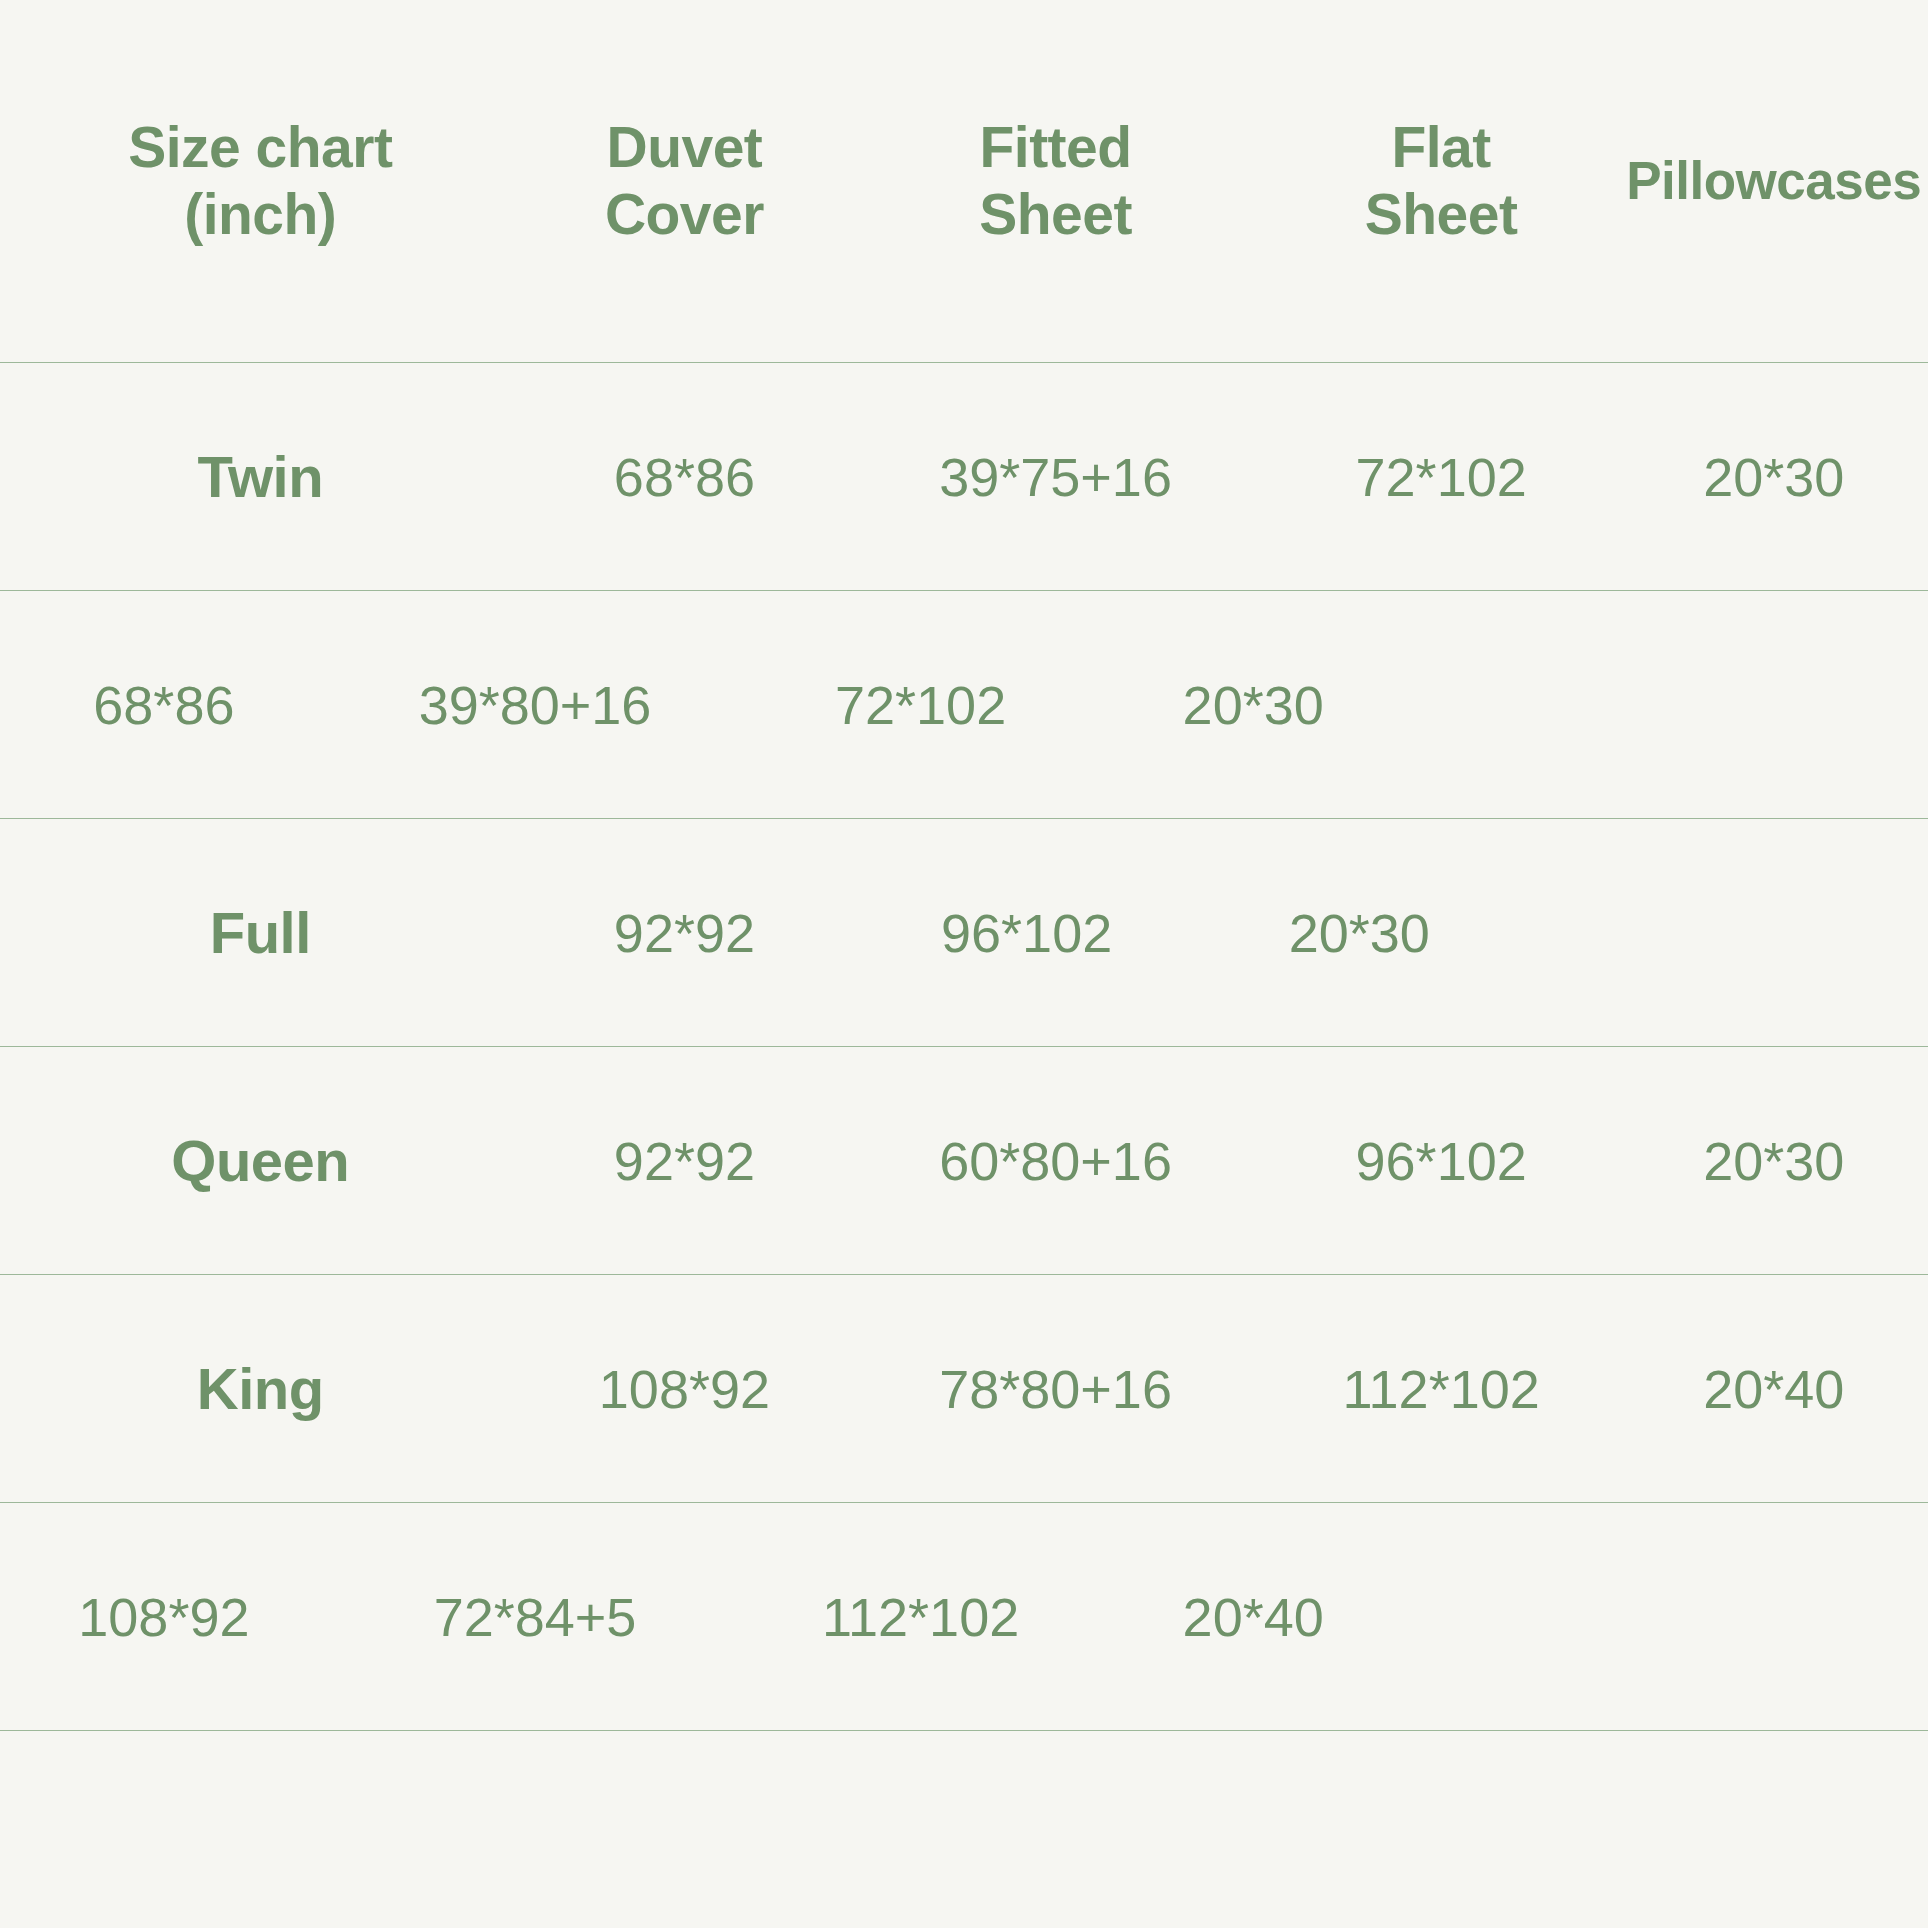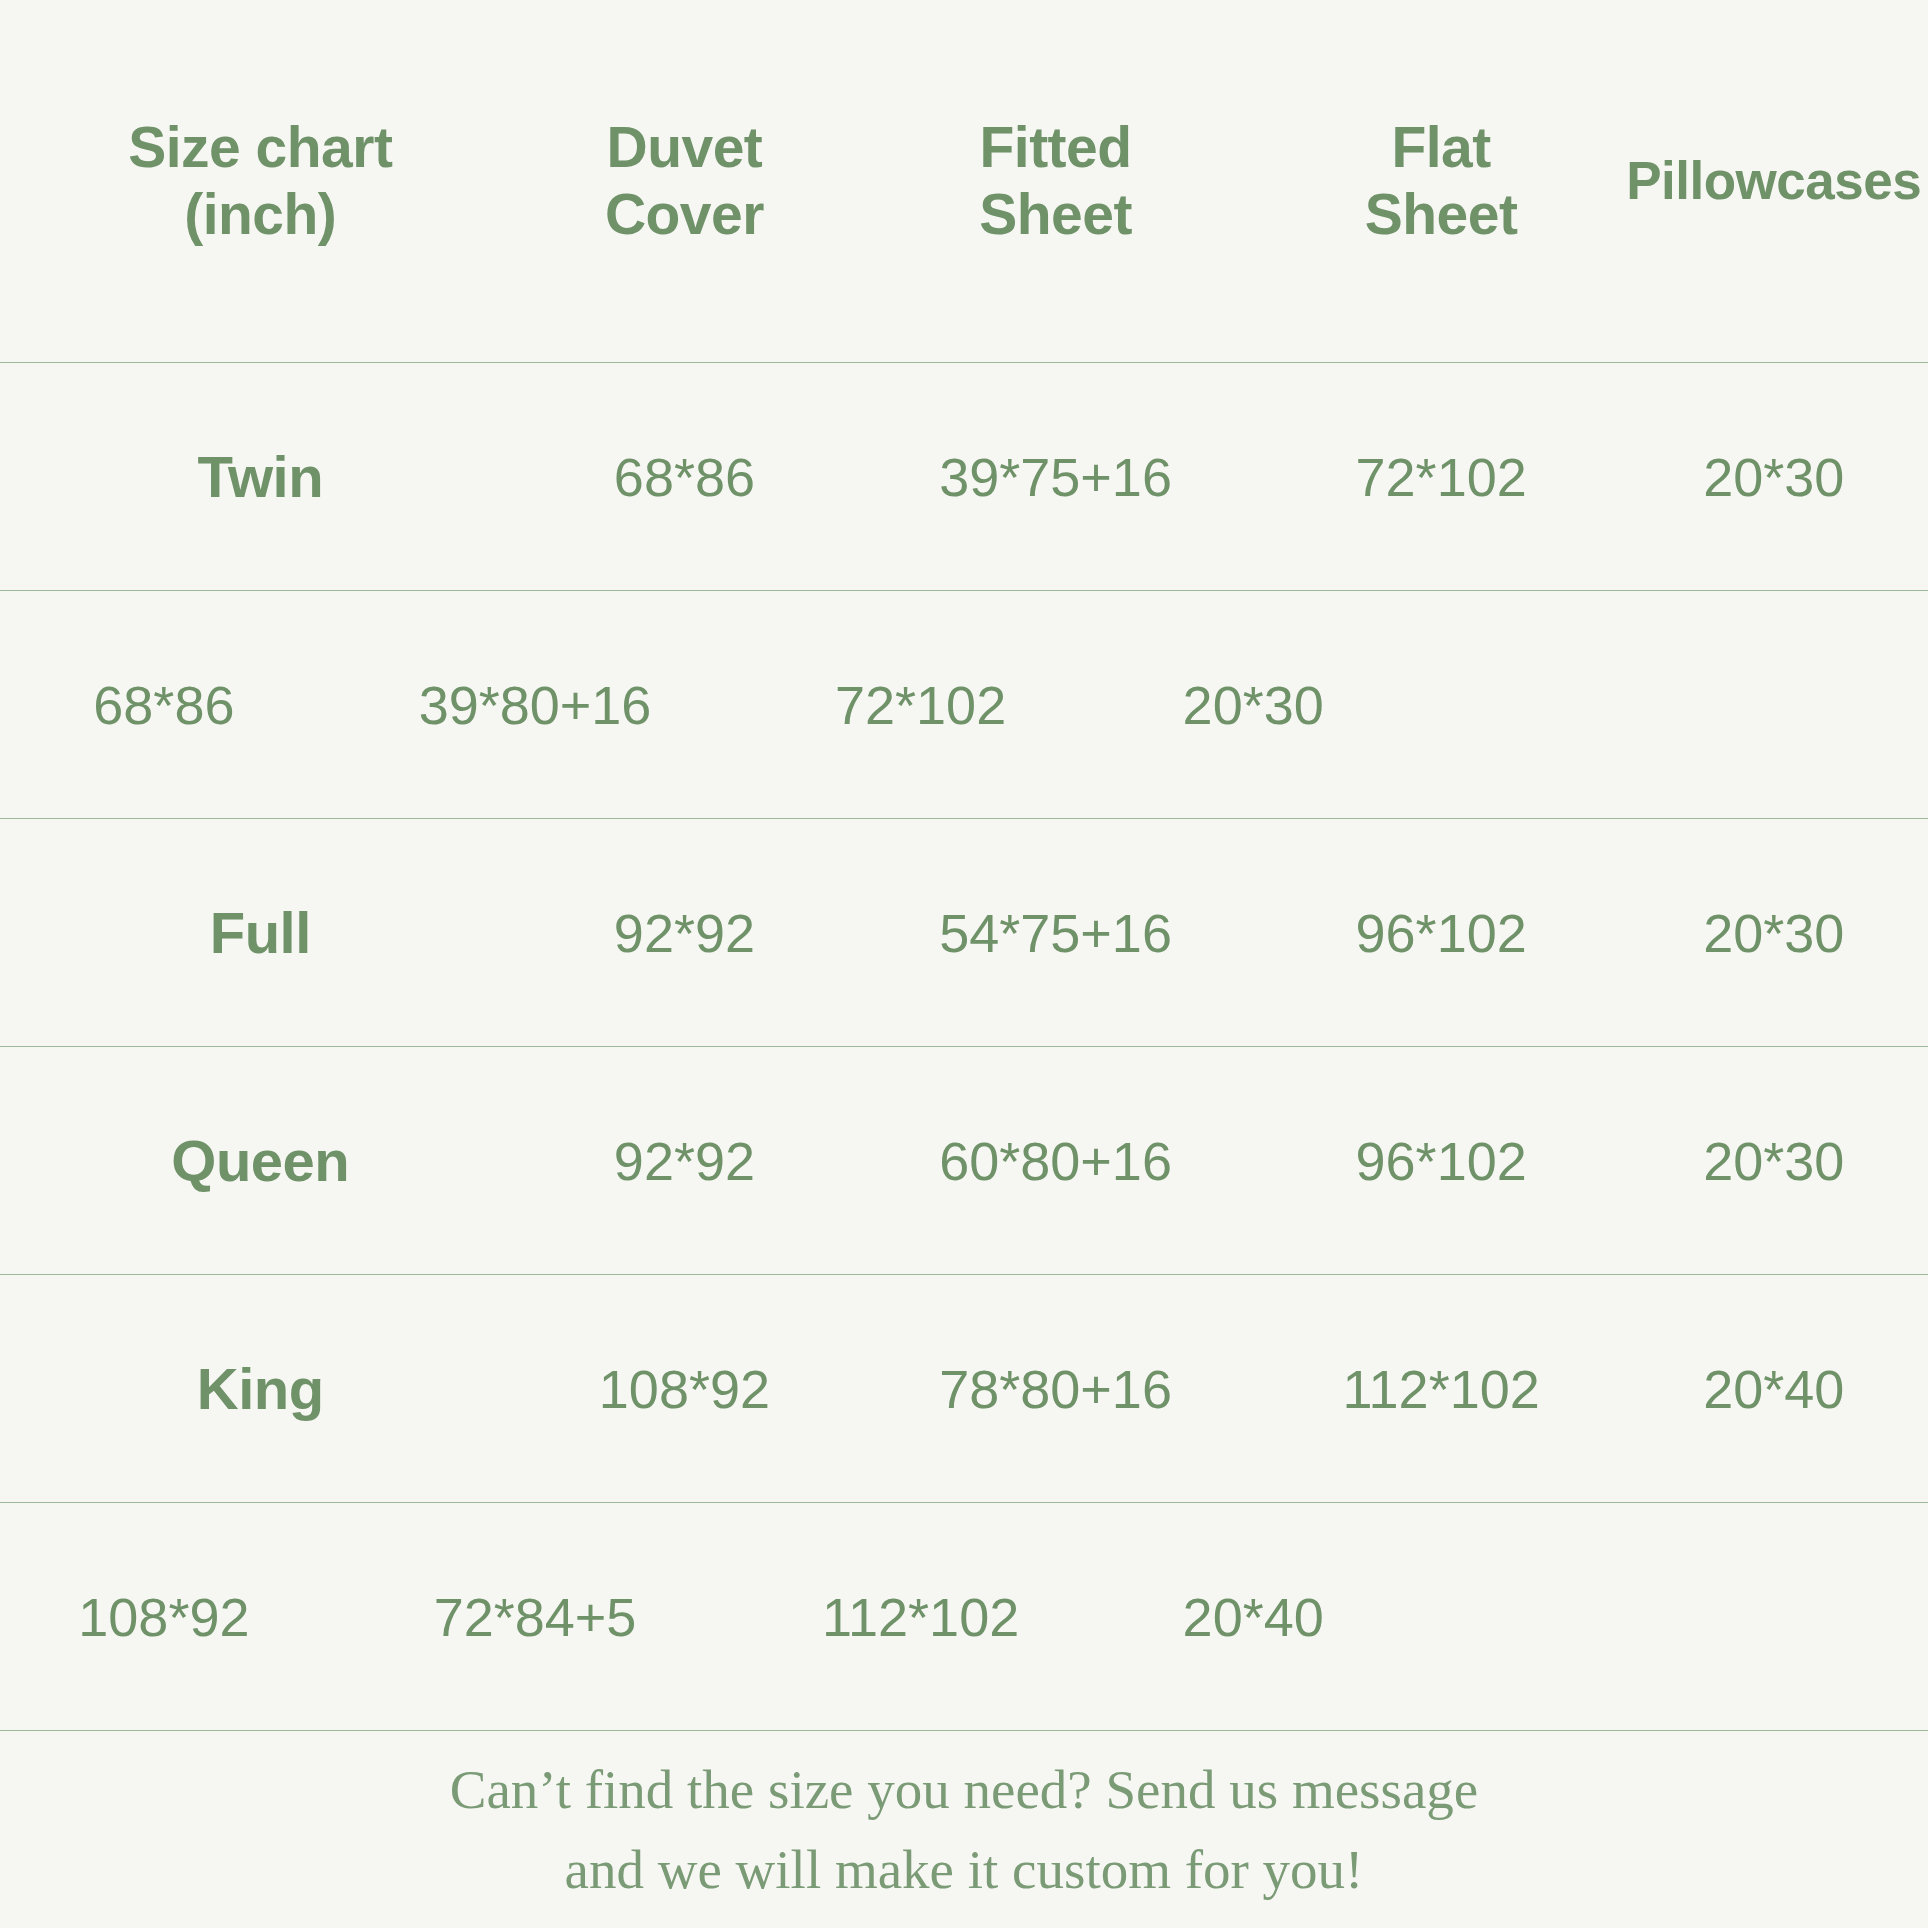--- a/index.html
+++ b/index.html
@@ -171,23 +171,20 @@
       </div>
   </div>
 
   <div class="row body-row">
     <div class="cell c0">
         <span class="rowlabel">Full</span>
       </div>
     <div class="cell c1">
         <span class="value">92*92</span>
       </div>
-    <div class="cell c2">
-        <span class="value">54*75+16</span>
-      </div>
     <div class="cell c3">
         <span class="value">96*102</span>
       </div>
     <div class="cell c4">
         <span class="value">20*30</span>
       </div>
   </div>
 
   <div class="row body-row">
     <div class="cell c0">
@@ -233,19 +230,15 @@
         <span class="value">72*84+5</span>
       </div>
     <div class="cell c3">
         <span class="value">112*102</span>
       </div>
     <div class="cell c4">
         <span class="value">20*40</span>
       </div>
   </div>
 
-  <div class="footer">
-    <span class="line">Can’t find the size you need? Send us message</span>
-    <span class="line">and we will make it custom for you!</span>
-  </div>
 
 </div>
 
 
 </body></html>

